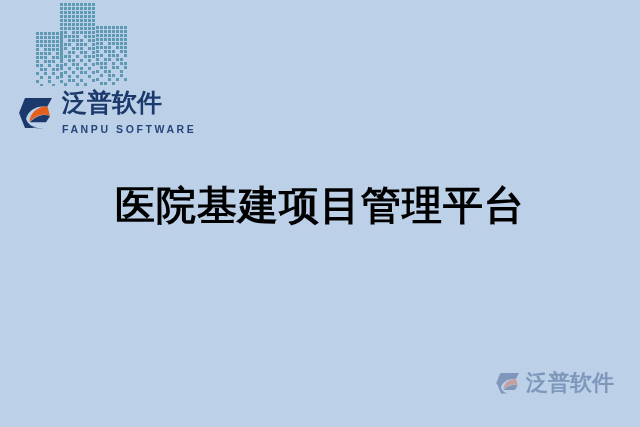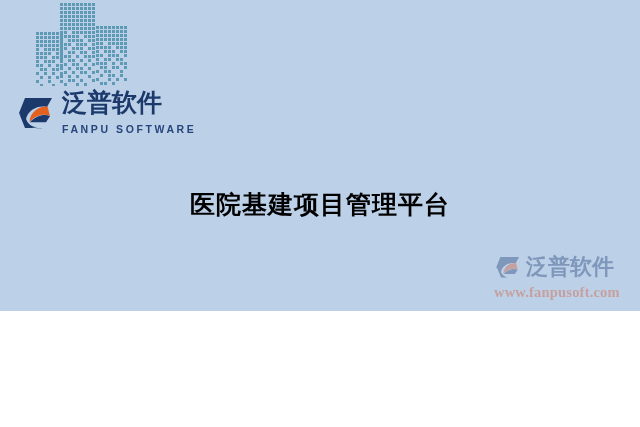--- a/index.html
+++ b/index.html
@@ -8,21 +8,21 @@
   }
   body {
     width: 640px;
     height: 427px;
     overflow: hidden;
     font-family: "Liberation Sans", sans-serif;
   }
   #banner {
     position: relative;
     width: 640px;
-    height: 311px;
+    height: 427px;
     background: #bcd0e8;
     overflow: hidden;
   }
 
   
   #skyline {
     position: absolute;
     left: 36px;
     top: 0px;
     width: 92px;
@@ -71,21 +71,21 @@
 
   
   #headline {
     position: absolute;
     left: 0;
     top: 182px;
     width: 640px;
     text-align: center;
     color: #000000;
     font-weight: bold;
-    font-size: 25px;
+    font-size: 40px;
     line-height: 46px;
     letter-spacing: 1px;
     font-family: "DejaVu Sans", "Liberation Sans", sans-serif;
   }
   #headline .hl-line { display: block; white-space: nowrap; }
 
   
   #watermark {
     position: absolute;
     right: 6px;
@@ -490,16 +490,15 @@
       <div id="wm-emblem">
         <svg width="28" height="25" viewBox="0 0 40 36" xmlns="http://www.w3.org/2000/svg">
           <path d="M9 3 L36 3 L31 12 C22 10 12 15 10 24 L3 18 Z" fill="#2b4a7c"></path>
           <path d="M4 17.5 L9.5 22.5 C11.5 31 19 33 26 32.5 L10 32.5 Z" fill="#2b4a7c"></path>
           <path d="M31.5 11.5 C22.5 11 14 17 13.5 27 C20 20 28 18.5 34 21 Z" fill="#d4603a"></path>
           <path d="M34 21.2 C28.5 18.8 20.5 20.2 14 27.2 L30 27.2 Z" fill="#2b4a7c"></path>
         </svg>
       </div>
       <div id="wm-cn" style="color: rgb(43, 74, 124);">泛普软件</div>
     </div>
-    <div id="wm-url" style="color: rgb(212, 96, 58);">www.fanpusoft.com</div>
   </div>
 
 </div>
 
 </body></html>

